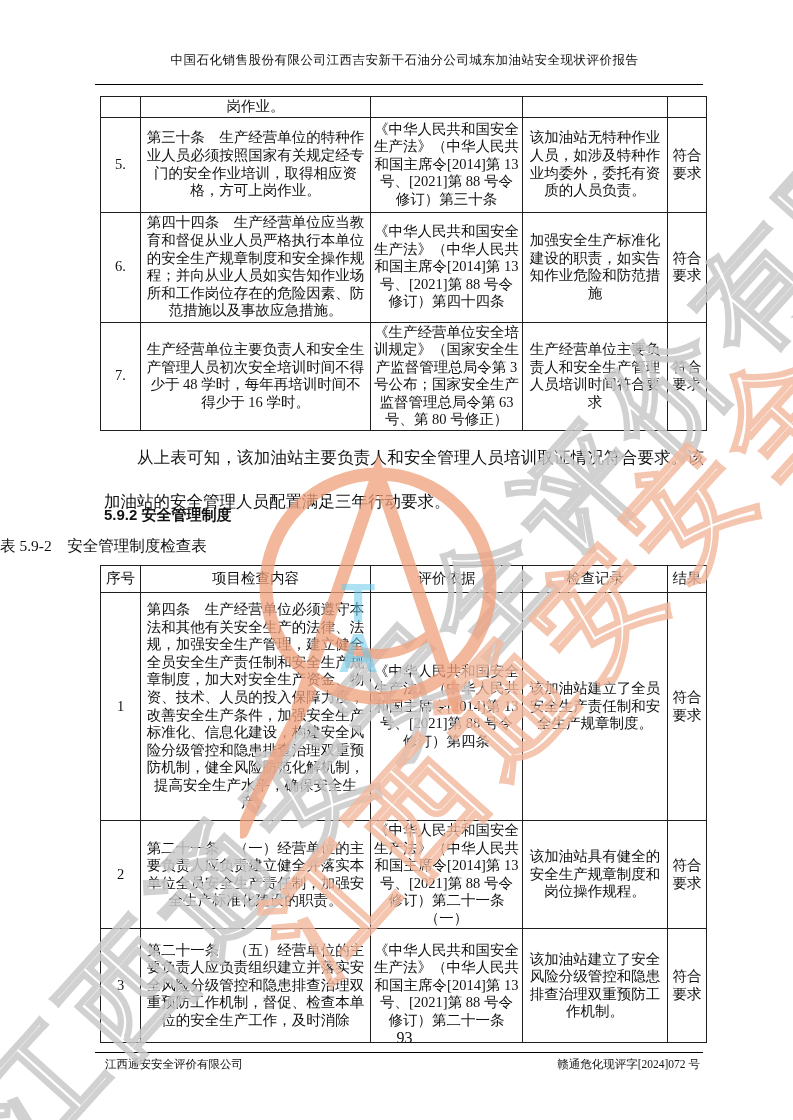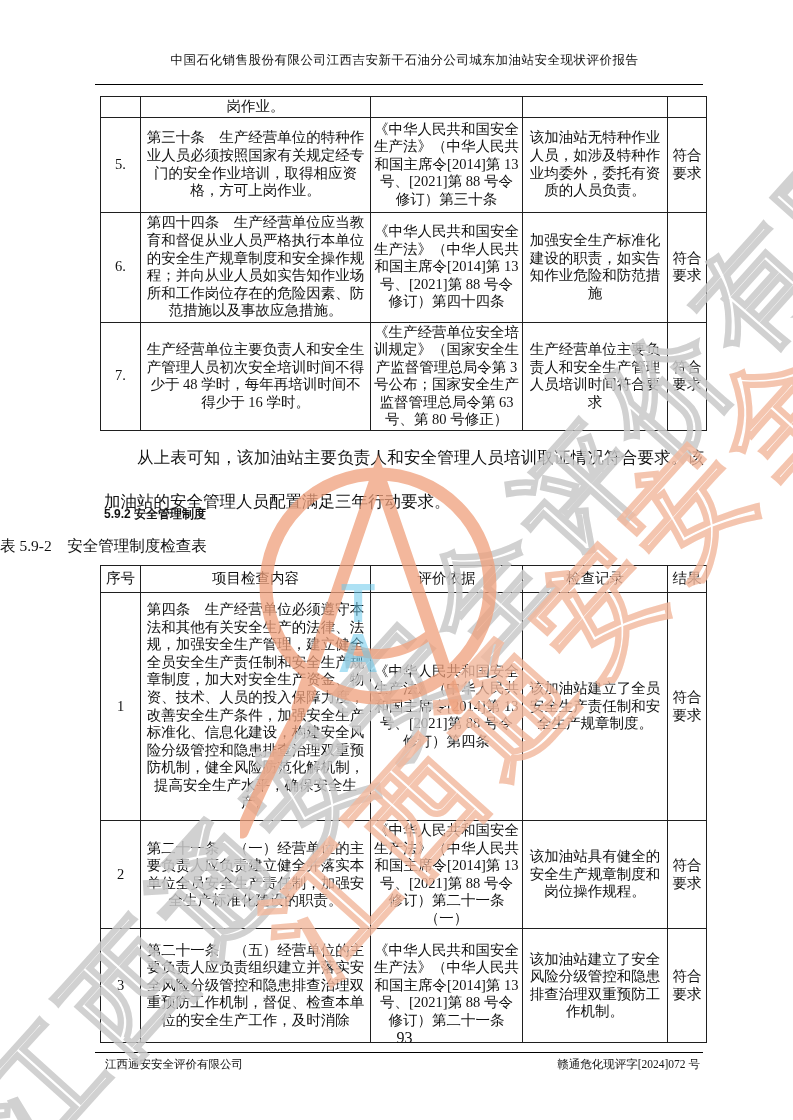--- a/index.html
+++ b/index.html
@@ -30,21 +30,21 @@
   .h-r6{height:110px;}
   .h-r7{height:105px;}
   .h-head{height:27px;}
   .h2-r1{height:228px;}
   .h2-r2{height:98px;}
   .h2-r3{height:114px;}
   
   .paragraph{position:absolute;top:436px;left:104px;width:600px;
     font-size:16.5px;line-height:44px;text-indent:2em;text-align:justify;}
   .section-heading{position:absolute;top:506px;left:104px;
-    font-family:"Liberation Sans","DejaVu Sans",sans-serif;font-weight:bold;font-size:12px;}
+    font-family:"Liberation Sans","DejaVu Sans",sans-serif;font-weight:bold;font-size:15px;}
   .table-caption{position:absolute;top:536px;left:0;width:100%;text-align:left;font-size:15.5px;}
   
   .watermarks{position:absolute;inset:0;pointer-events:none;z-index:3;}
   .wm-diag{position:absolute;white-space:nowrap;font-weight:bold;
     font-family:"Liberation Serif","DejaVu Serif",serif;
     font-size:120px;letter-spacing:14px;transform-origin:0 0;
     color:rgba(0,0,0,0);-webkit-text-stroke:2.5px #c9c9c9;}
   .wm-gray{left:-60px;top:1080px;transform:rotate(-48deg);opacity:.85;}
   .wm-peach{left:230px;top:900px;transform:rotate(-48deg);
     -webkit-text-stroke-color:#f2b79c;opacity:.8;}

